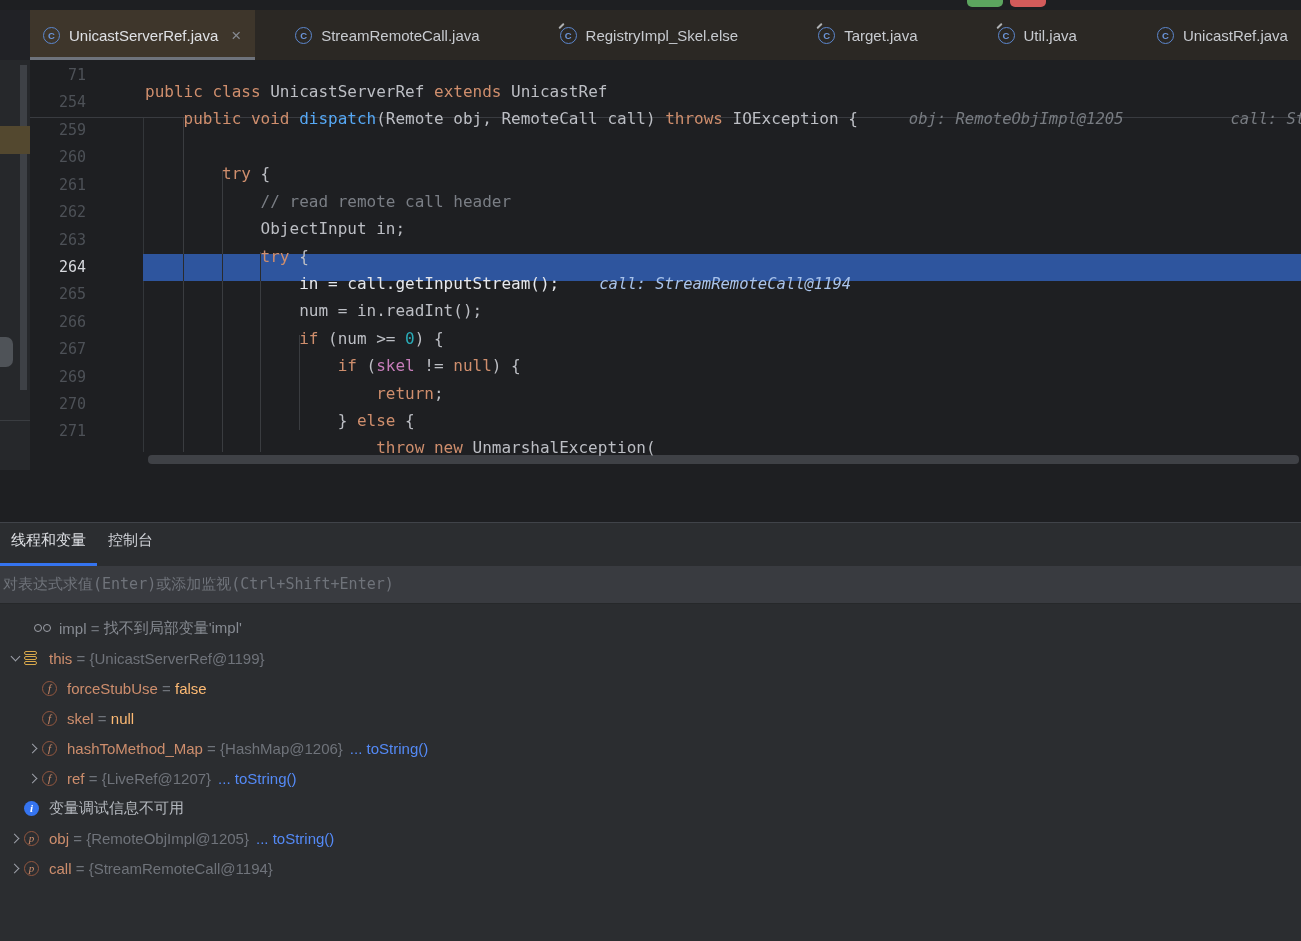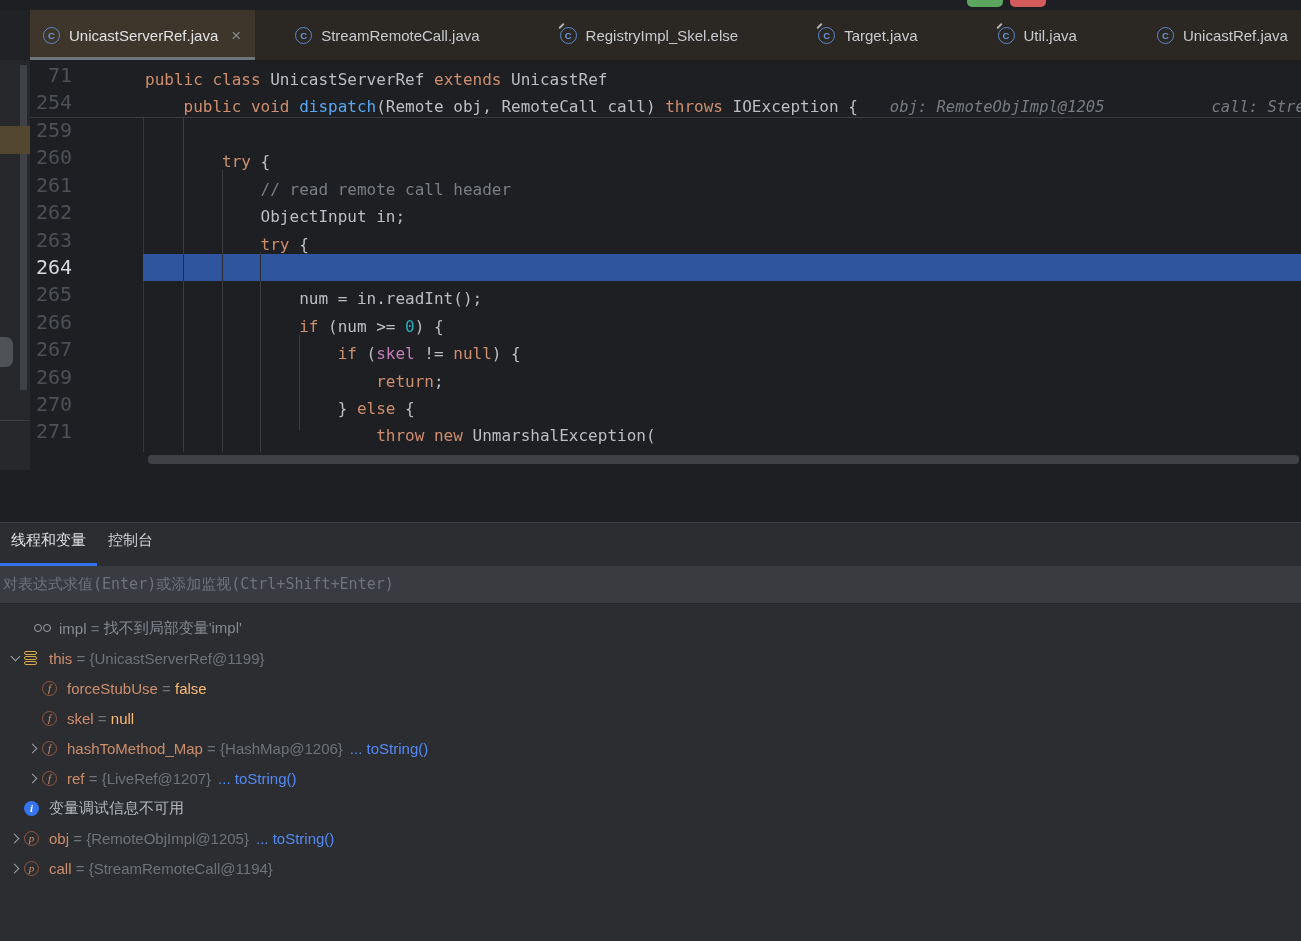--- a/index.html
+++ b/index.html
@@ -34,40 +34,40 @@
   #rail-thumb { left:0;   top:277px; width:13px; height:30px;  background:#4F5358; border-radius:0 7px 7px 0; }
   #rail-div   { left:0;   top:360px; width:30px; height:1px;   background:#3A3D41; }
 
   
   #editor { left:30px; top:60px; width:1271px; height:410px; background:#1E1F22; overflow:hidden; z-index:3; }
   #sticky { position:absolute; left:0; top:0; width:100%; height:58px; background:#1E1F22;
             border-bottom:1px solid #393B40; z-index:3; padding-top:2px; }
   #lines  { position:absolute; left:0; top:57px; width:100%; z-index:1; }
   .code-line { position:relative; height:27.4px; line-height:27.4px;
                font-family:"DejaVu Sans Mono", monospace; font-size:16px; white-space:nowrap; }
-  .ln { position:absolute; left:6px; width:36px; text-align:right; color:#4D5157;
-        font-size:20px; z-index:2; }
+  .ln { position:absolute; left:20px; width:36px; text-align:right; color:#4D5157;
+        font-size:15px; z-index:2; }
   .code-line.current .ln { color:#D7D9DE; }
   .cur-bg { position:absolute; left:113px; right:0; top:0; height:27.4px; background:#2E559E; z-index:0; }
-  .code { position:absolute; left:115px; top:4px; white-space:pre; z-index:2; }
+  .code { position:absolute; left:115px; top:16px; white-space:pre; z-index:2; }
   .tk-kw{color:#CF8E6D} .tk-pl{color:#BCBEC4} .tk-mth{color:#56A8F5}
   .tk-cmt{color:#7A7E85} .tk-num{color:#2AACB8} .tk-fld{color:#C77DBB}
   .current .tk-pl{color:#E6E8ED}
   .hint { font-style:italic; color:#787C82; font-size:15.5px; }
   .hint.cur { color:#A9C3EA; }
   .gutter-border { position:absolute; left:113px; top:0; width:1px; height:392px; background:#33363A; z-index:1; }
   .iguide { position:absolute; width:1px; background:#3A3C40; z-index:2; }
   .iguide.dark { background:rgba(0,0,0,0.28); z-index:3; }
   #hscroll { position:absolute; left:118px; right:2px; top:395px; height:9px;
              background:rgba(133,138,145,0.32); border-radius:4px; z-index:5; }
 
   
   #dpanel { left:0; top:522px; width:1301px; height:419px; background:#2B2D30; border-top:1px solid #404349; }
   #dtabs { position:relative; height:43px; display:flex; align-items:center; }
-  .dtab { position:relative; height:43px; display:flex; align-items:flex-start; padding:8px 11px;
+  .dtab { position:relative; height:43px; display:flex; align-items:flex-end; padding:16px 11px;
           font-size:15px; color:#CED0D6; }
   .dtab.active { color:#DFE1E5; }
   .dtab.active::after { content:""; position:absolute; left:0; right:0; bottom:0; height:3px; background:#3574F0; }
   #watchbar { height:38px; background:#393B40; border-bottom:1px solid #26282A;
               display:flex; align-items:center; padding-left:3px;
               font-family:"DejaVu Sans Mono", monospace; font-size:15px; color:#6F737A; }
   #vtree { padding-top:9px; }
   .vrow { height:30px; display:flex; align-items:center; font-size:15px; color:#BCBEC4; }
   .chev-slot { width:18px; height:18px; display:flex; align-items:center; justify-content:center; flex:none; }
   .chev { width:7px; height:7px; border:solid #9DA0A8; border-width:0 1.6px 1.6px 0; }
@@ -143,21 +143,21 @@
 
   <div id="editor" class="abs">
     <div class="gutter-border"></div>
     <div id="sticky">
         <div class="code-line">
           <span class="ln">71</span>
           <span class="code"><span class="tk-kw">public class </span><span class="tk-pl">UnicastServerRef </span><span class="tk-kw">extends</span><span class="tk-pl"> UnicastRef</span></span>
         </div>
         <div class="code-line">
           <span class="ln">254</span>
-          <span class="code"><span class="tk-kw">    public void </span><span class="tk-mth">dispatch</span><span class="tk-pl">(Remote obj, RemoteCall call) </span><span class="tk-kw">throws</span><span class="tk-pl"> IOException {</span><span class="hint" style="margin-left: 32px;">obj: RemoteObjImpl@1205</span><span class="hint" style="margin-left: 107px;">call: Stream</span></span>
+          <span class="code"><span class="tk-kw">    public void </span><span class="tk-mth">dispatch</span><span class="tk-pl">(Remote obj, RemoteCall call) </span><span class="tk-kw">throws</span><span class="tk-pl"> IOException {</span><span class="hint" style="margin-left: 51px;">obj: RemoteObjImpl@1205</span><span class="hint" style="margin-left: 107px;">call: Stream</span></span>
         </div>
       </div>
     <div id="lines">
         <div class="code-line">
           <span class="ln">259</span>
           <span class="code"></span>
         </div>
         <div class="code-line">
           <span class="ln">260</span>
           <span class="code"><span class="tk-kw">        try</span><span class="tk-pl"> {</span></span>
@@ -170,20 +170,21 @@
           <span class="ln">262</span>
           <span class="code"><span class="tk-pl">            ObjectInput in;</span></span>
         </div>
         <div class="code-line">
           <span class="ln">263</span>
           <span class="code"><span class="tk-kw">            try</span><span class="tk-pl"> {</span></span>
         </div>
         <div class="code-line current">
           <div class="cur-bg"></div>
           <span class="ln">264</span>
+          <span class="code"><span class="tk-pl">                in = call.getInputStream();</span><span class="hint cur" style="margin-left: 40px;">call: StreamRemoteCall@1194</span></span>
         </div>
         <div class="code-line">
           <span class="ln">265</span>
           <span class="code"><span class="tk-pl">                num = in.readInt();</span></span>
         </div>
         <div class="code-line">
           <span class="ln">266</span>
           <span class="code"><span class="tk-kw">                if</span><span class="tk-pl"> (num &gt;= </span><span class="tk-num">0</span><span class="tk-pl">) {</span></span>
         </div>
         <div class="code-line">

